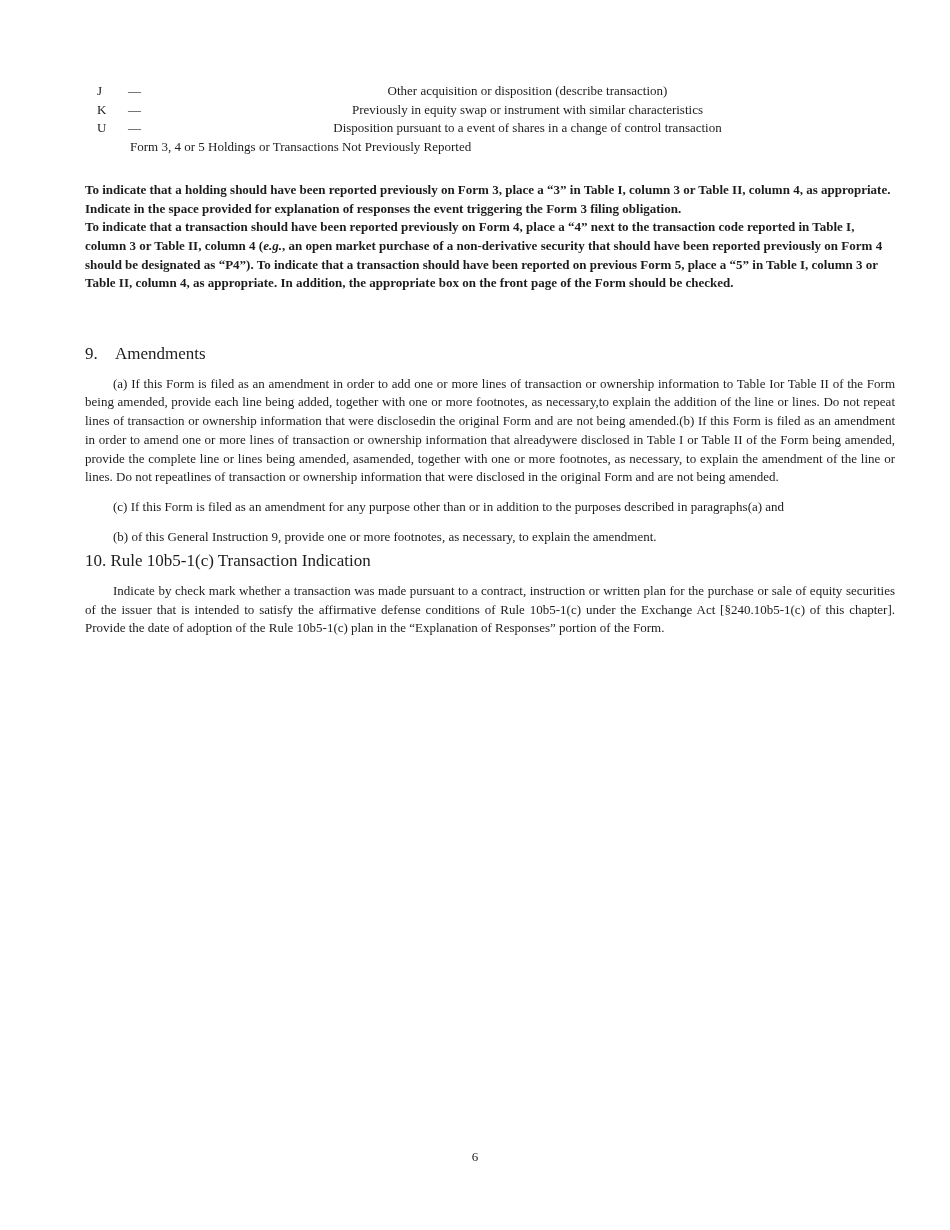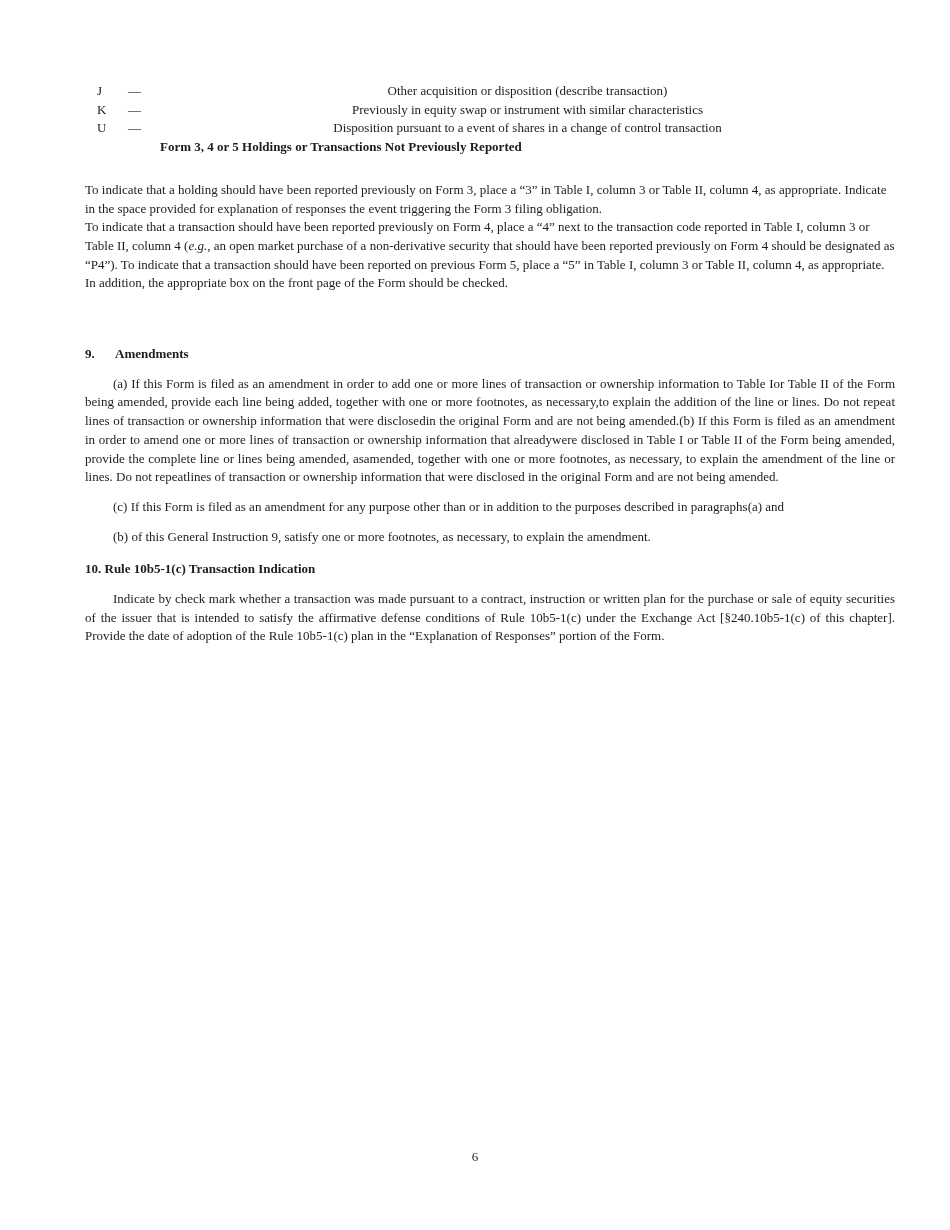--- a/index.html
+++ b/index.html
@@ -16,33 +16,34 @@
     color: #1c1c1c;
     padding: 82px 55px 0 85px;
     overflow: hidden;
   }
   .codes { margin-left: 12px; }
   .code-row { display: flex; }
   .code-letter { width: 31px; flex: 0 0 31px; }
   .code-dash { width: 32px; flex: 0 0 32px; }
   .code-desc { flex: 1; text-align: center; }
   .codes-subheading {
-    margin-left: 63px; 
-    font-weight: bold;
+    margin-left: 33px; 
+    font-weight: normal;
   }
   .intro {
     margin-top: 24px;
     text-align: left;
+    font-weight: bold;
   }
   .sec-heading {
     margin-top: 52px;
-    font-weight: bold;
-    font-size: 13px;
+    font-weight: normal;
+    font-size: 17px;
   }
-  .sec-heading.tight { margin-top: 14px; }
+  .sec-heading.tight { margin-top: 6px; }
   .sec-num { display: inline-block; width: 30px; }
   .para {
     margin-top: 11px;
     text-align: justify;
     text-indent: 28px;
   }
   .page-number {
     position: absolute;
     left: 0;
     right: 0;
@@ -75,21 +76,21 @@
   </section>
 
   <p class="intro"><span>To indicate that a holding should have been reported previously on Form 3, place a “3” in Table I, column 3 or Table II, column 4, as appropriate.  Indicate in the space provided for explanation of responses the event triggering the Form 3 filing obligation.</span><br><span>To indicate that a transaction should have been reported previously on Form 4, place a “4” next to the transaction code reported in Table I, column 3 or Table II, column 4 (</span><span style="font-style: italic;">e.g.</span><span>, an open market purchase of a non-derivative security that should have been reported previously on Form 4 should be designated as “P4”).  To indicate that a transaction should have been reported on previous Form 5, place a “5” in Table I, column 3 or Table II, column 4, as appropriate.  In addition, the appropriate box on the front page of the Form should be checked.</span></p>
 
   <h3 class="sec-heading"><span class="sec-num">9.</span><span>Amendments</span></h3>
 
   <p class="para">(a) If this Form is filed as an amendment in order to add one or more lines of transaction or ownership information to Table Ior Table II of the Form being amended, provide each line being added, together with one or more footnotes, as necessary,to explain the addition of the line or lines. Do not repeat lines of transaction or ownership information that were disclosedin the original Form and are not being amended.(b) If this Form is filed as an amendment in order to amend one or more lines of transaction or ownership information that alreadywere disclosed in Table I or Table II of the Form being amended, provide the complete line or lines being amended, asamended, together with one or more footnotes, as necessary, to explain the amendment of the line or lines. Do not repeatlines of transaction or ownership information that were disclosed in the original Form and are not being amended.</p>
 
   <p class="para">(c) If this Form is filed as an amendment for any purpose other than or in addition to the purposes described in paragraphs(a) and</p>
 
-  <p class="para">(b) of this General Instruction 9, satisfy one or more footnotes, as necessary, to explain the amendment.</p>
+  <p class="para">(b) of this General Instruction 9, provide one or more footnotes, as necessary, to explain the amendment.</p>
 
   <h3 class="sec-heading tight">10. Rule 10b5-1(c) Transaction Indication</h3>
 
   <p class="para">Indicate by check mark whether a transaction was made pursuant to a contract, instruction or written plan for the purchase or sale of equity securities of the issuer that is intended to satisfy the affirmative defense conditions of Rule 10b5-1(c) under the Exchange Act [§240.10b5-1(c) of this chapter]. Provide the date of adoption of the Rule 10b5-1(c) plan in the “Explanation of Responses” portion of the Form.</p>
 
   <div class="page-number">6</div>
 
 </div>
 
 </body></html>

